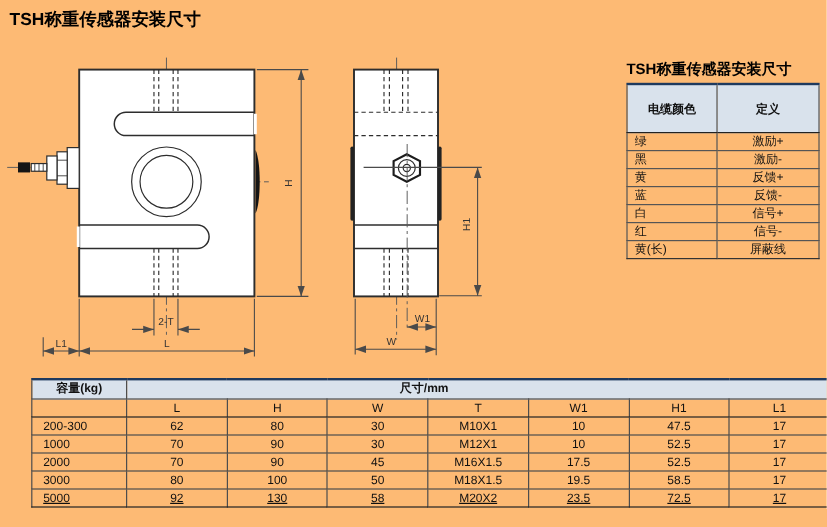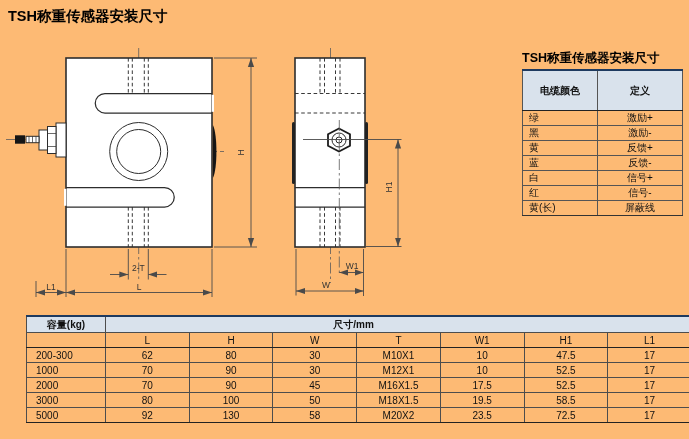--- a/index.html
+++ b/index.html
@@ -27,21 +27,21 @@
   table.cable td.def{text-align:center;padding:0;}
   table.cable tr:last-child td{border-bottom:1.5px solid #333;}
 
   
   #dims-box{position:absolute;left:26px;top:315px;width:583px;}
   table.dims{border-collapse:collapse;table-layout:fixed;width:666px;font-size:10px;}
   table.dims th,table.dims td{border:1px solid #4d4d4d;padding:0;height:14px;text-align:center;
                               font-weight:normal;line-height:1.1;}
   table.dims tr.hrow1 th{background:#d9e2ec;border-top:2.5px solid #1e3a5f;height:15px;font-weight:bold;}
   table.dims tr.hrow2 th{border-bottom:1.5px solid #222;}
-  table.dims tr:last-child td{border-bottom:1.5px solid #222;}
+  table.dims tr:last-child td{border-bottom:1.5px solid #222;text-decoration:underline;}
   table.dims .cap{ text-align:left;padding-left:9px;}
   table.dims th.size-span{padding-right:90px;}
 </style>
 </head>
 <body>
 
 <div id="page">
 
   <h1 class="page-title">TSH称重传感器安装尺寸</h1>
 

